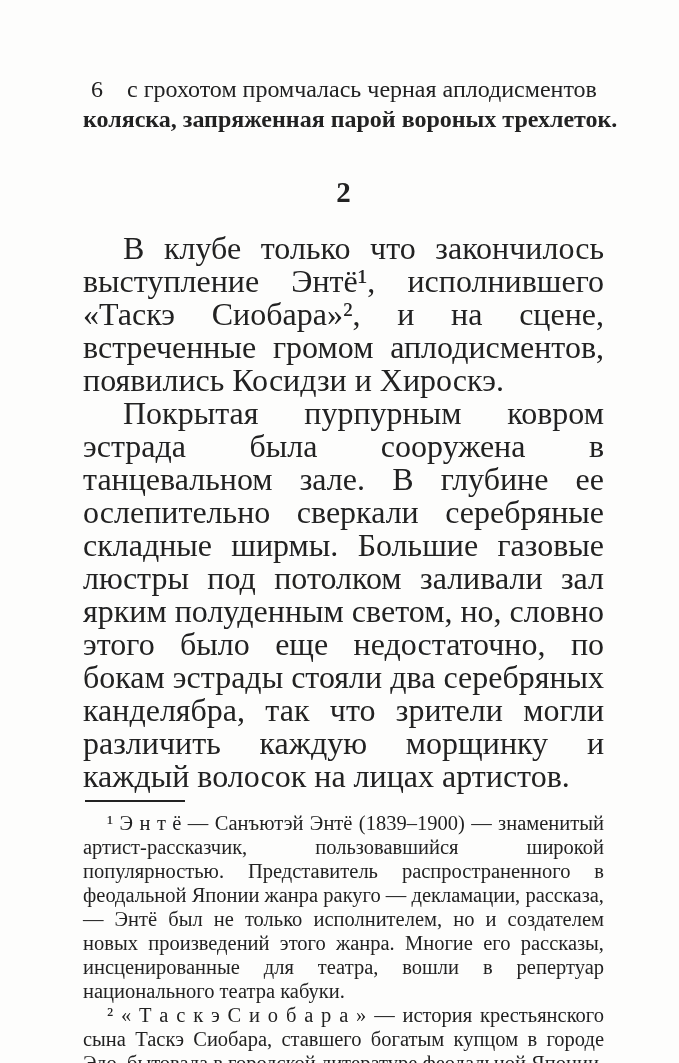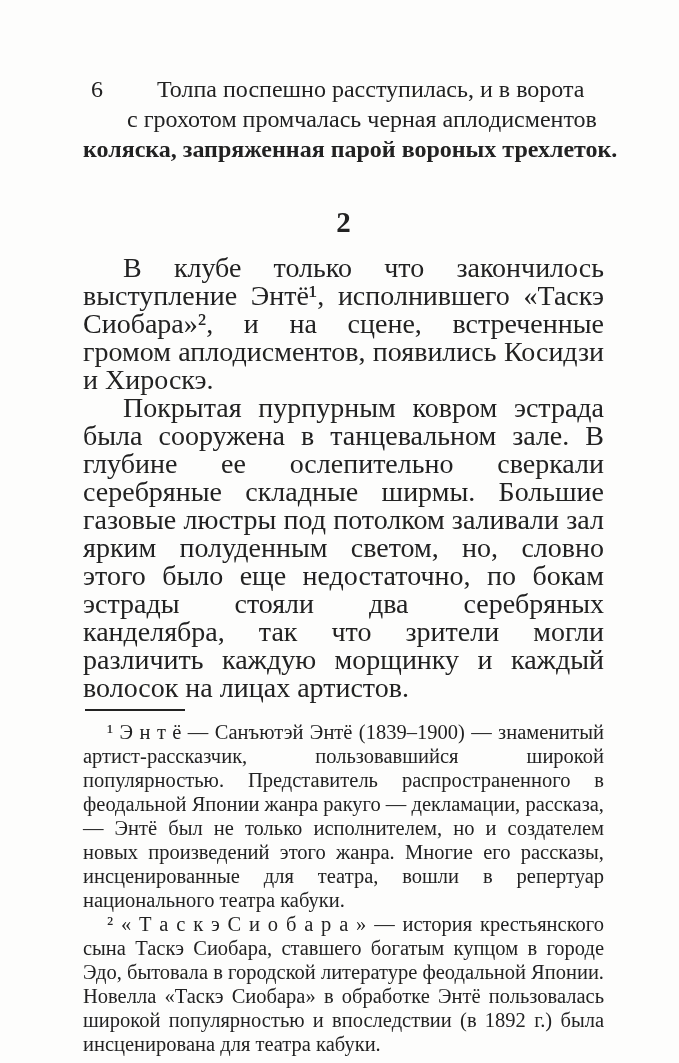--- a/index.html
+++ b/index.html
@@ -42,23 +42,23 @@
   
   .chapter-heading {
     margin-top: 42px;
     text-align: center;
     font-size: 29px;
     font-weight: bold;
     line-height: 32px;
   }
   
   .body-text {
-    margin-top: 16px;
-    font-size: 28px;
-    line-height: 28px;
+    margin-top: 24px;
+    font-size: 32px;
+    line-height: 33px;
   }
   .body-text p {
     margin: 0;
     text-align: justify;
     text-indent: 40px;
   }
   
   .footnote-rule {
     margin-top: 7px;
     width: 100px;
@@ -78,21 +78,20 @@
   }
 </style>
 </head>
 <body>
 
 <div class="page">
   <div class="column">
 
     <div class="opening">
       <span class="page-number">6</span>
-      <div class="op-line indent-1">Толпа поспешно расступилась, и в ворота</div>
       <div class="op-line indent-2">с грохотом промчалась черная аплодисментов</div>
       <div class="op-line indent-3">коляска, запряженная парой вороных трехлеток.</div>
     </div>
 
     <div class="chapter-heading">2</div>
 
     <div class="body-text">
       <p>В клубе только что закончилось выступление Энтё¹, исполнившего «Таскэ Сиобара»², и на сцене, встреченные громом аплодисментов, появились Косидзи и Хироскэ.</p>
       <p>Покрытая пурпурным ковром эстрада была сооружена в танцевальном зале. В глубине ее ослепительно сверкали серебряные складные ширмы. Большие газовые люстры под потолком заливали зал ярким полуденным светом, но, словно этого было еще недостаточно, по бокам эстрады стояли два серебряных канделябра, так что зрители могли различить каждую морщинку и каждый волосок на лицах артистов.</p>
     </div>

